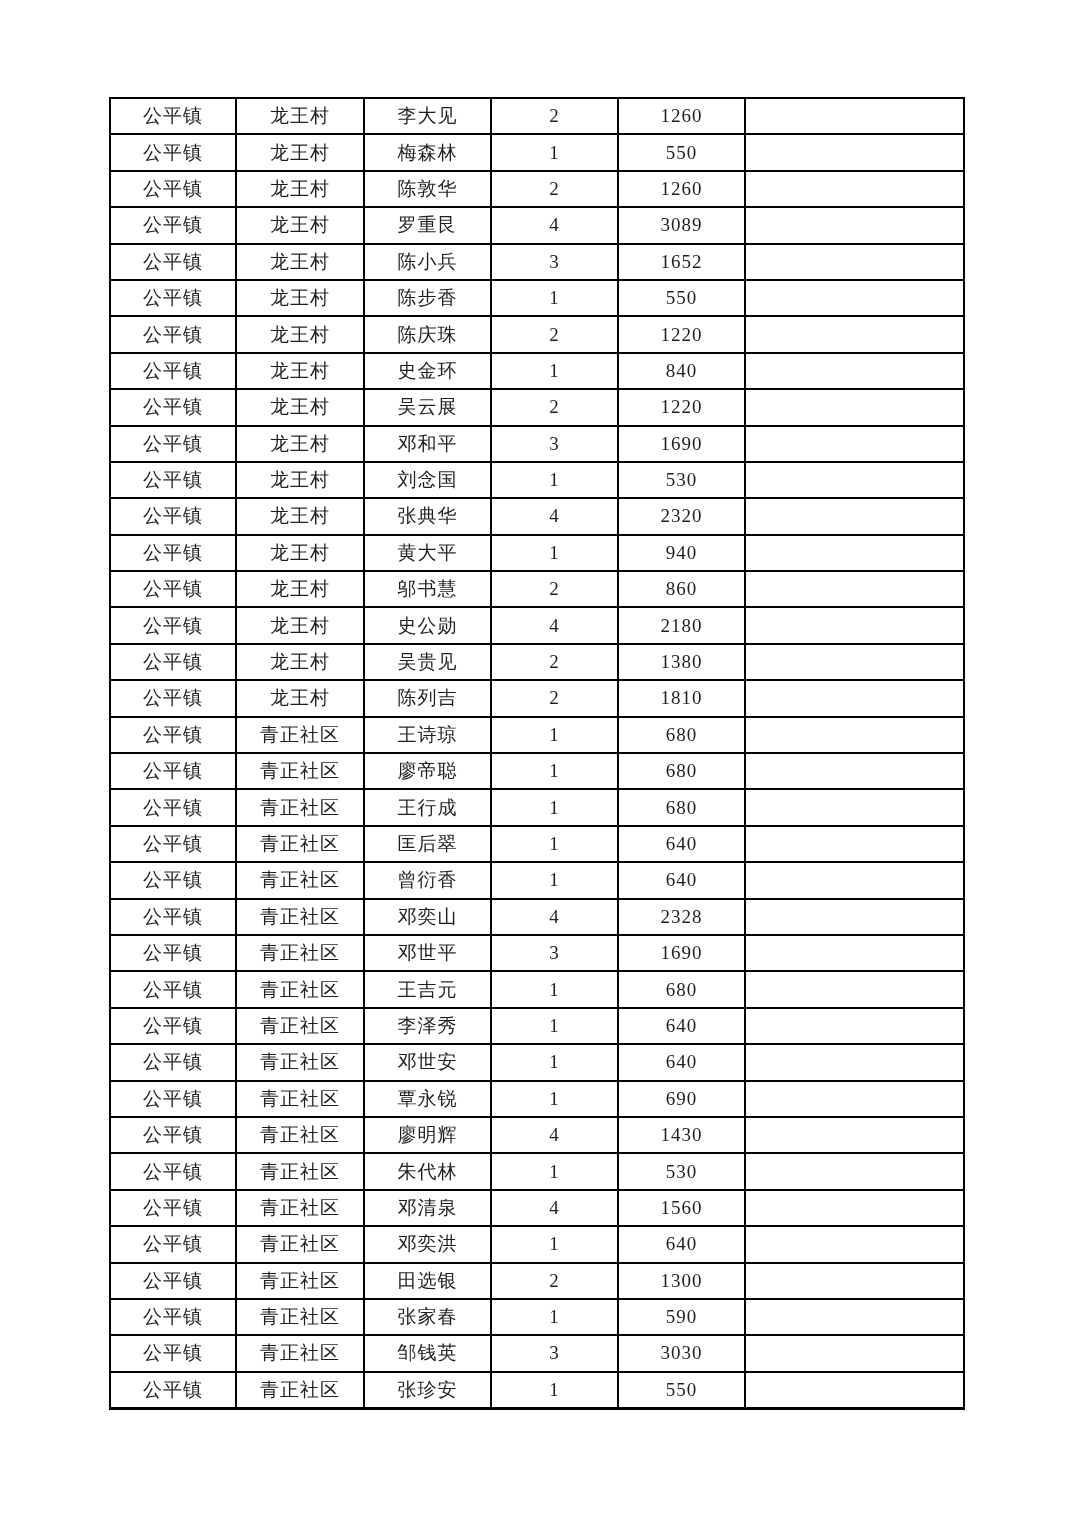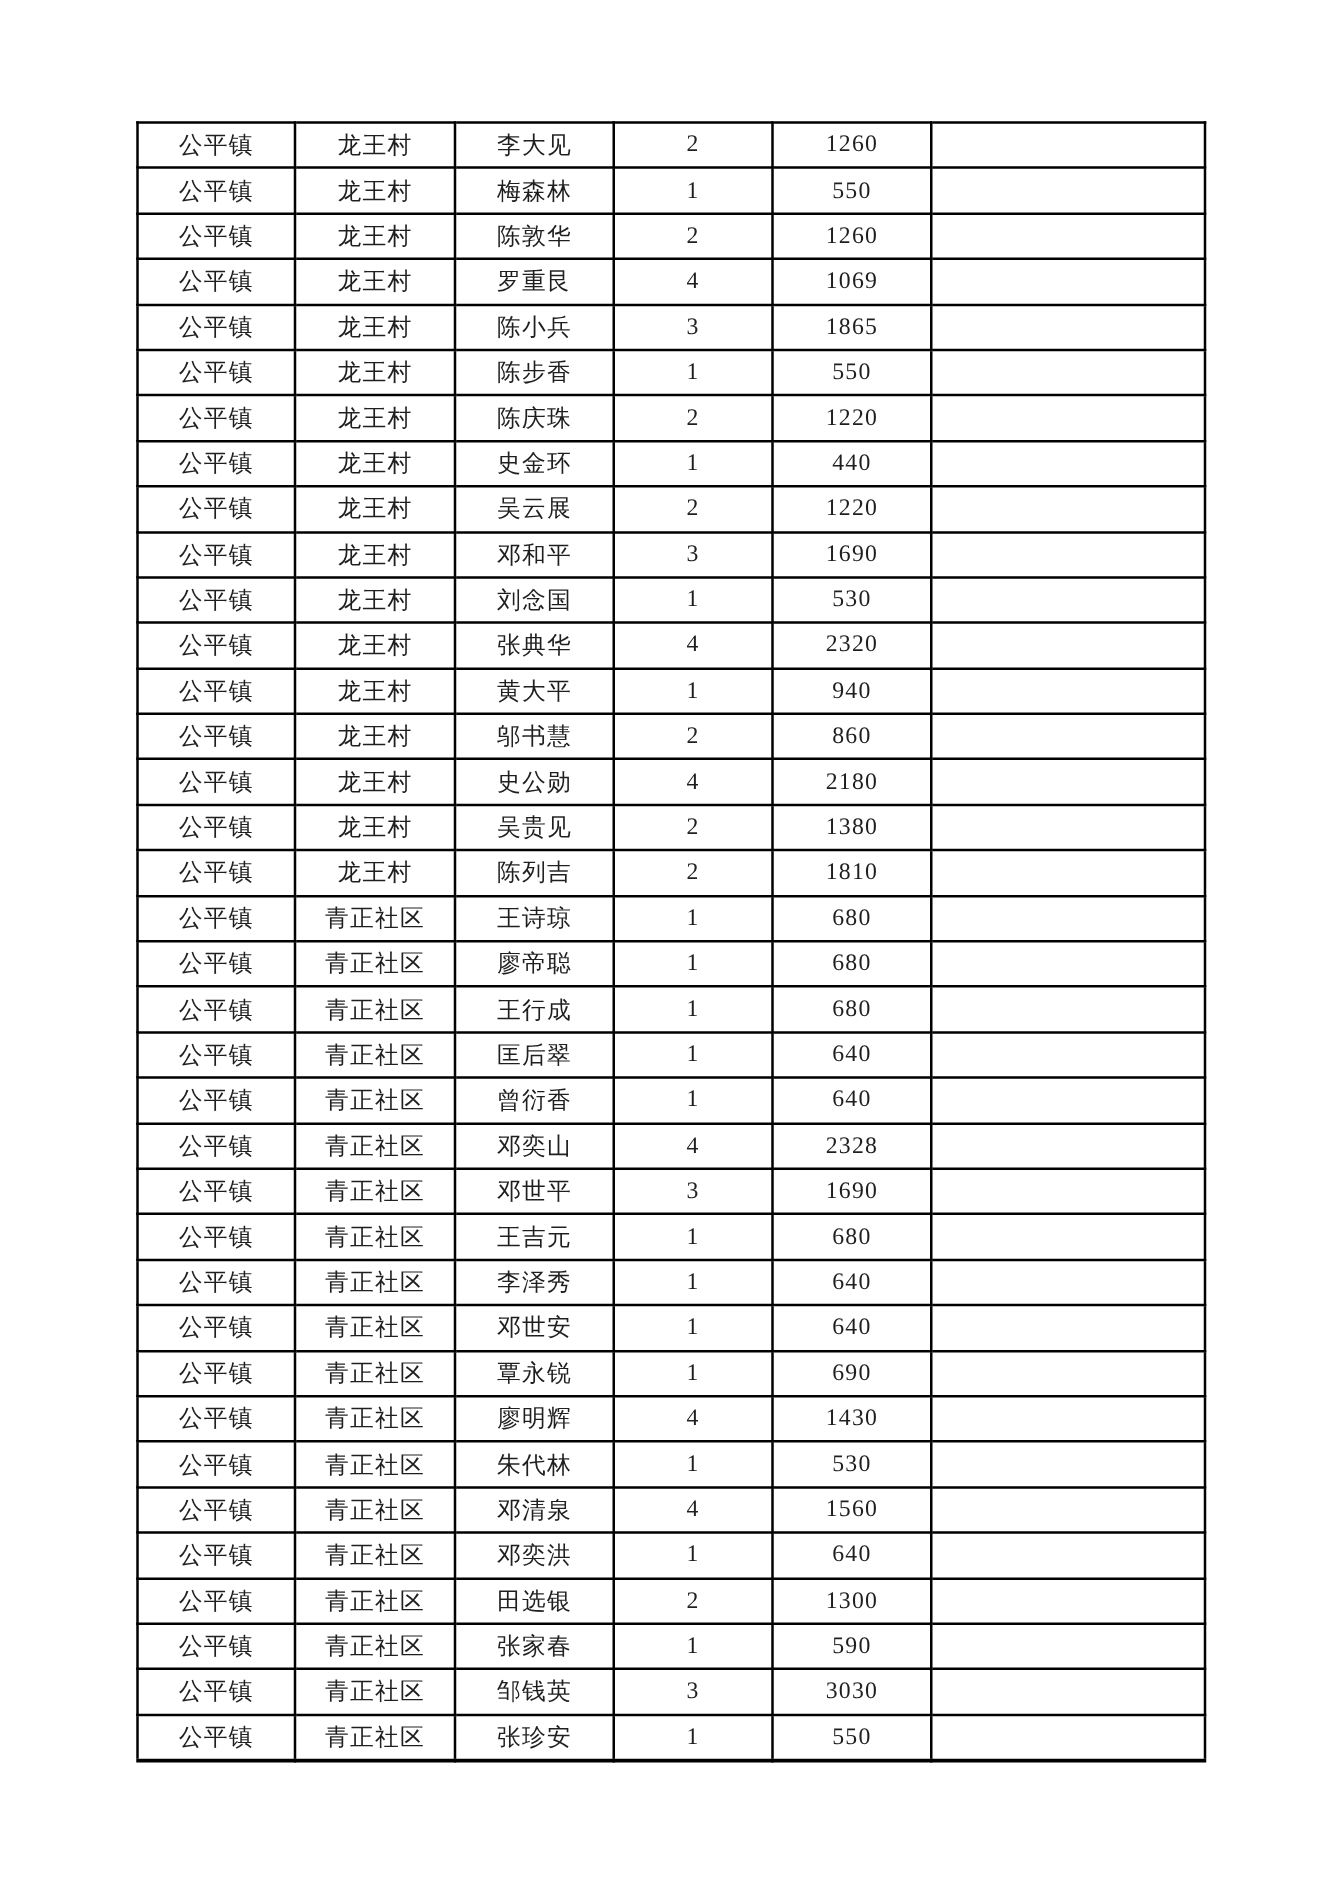--- a/index.html
+++ b/index.html
@@ -90,30 +90,30 @@
     <td>2</td>
     <td>1260</td>
     <td></td>
   </tr>
 
   <tr>
     <td>公平镇</td>
     <td>龙王村</td>
     <td>罗重艮</td>
     <td>4</td>
-    <td>1069</td>
+    <td>3089</td>
     <td></td>
   </tr>
 
   <tr>
     <td>公平镇</td>
     <td>龙王村</td>
     <td>陈小兵</td>
     <td>3</td>
-    <td>1865</td>
+    <td>1652</td>
     <td></td>
   </tr>
 
   <tr>
     <td>公平镇</td>
     <td>龙王村</td>
     <td>陈步香</td>
     <td>1</td>
     <td>550</td>
     <td></td>
@@ -126,21 +126,21 @@
     <td>2</td>
     <td>1220</td>
     <td></td>
   </tr>
 
   <tr>
     <td>公平镇</td>
     <td>龙王村</td>
     <td>史金环</td>
     <td>1</td>
-    <td>440</td>
+    <td>840</td>
     <td></td>
   </tr>
 
   <tr>
     <td>公平镇</td>
     <td>龙王村</td>
     <td>吴云展</td>
     <td>2</td>
     <td>1220</td>
     <td></td>

